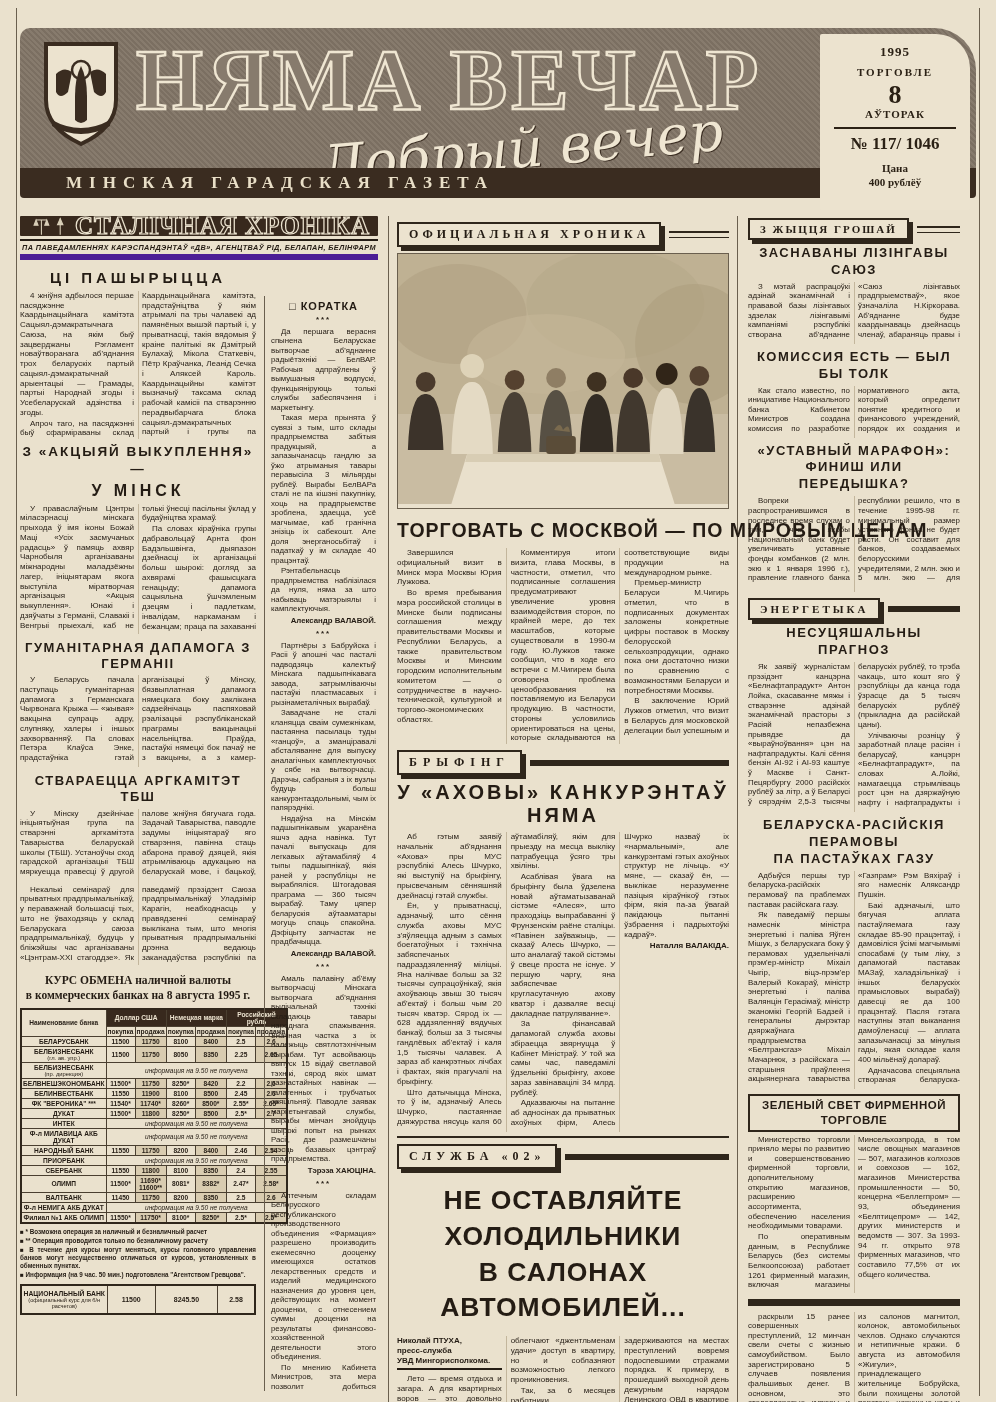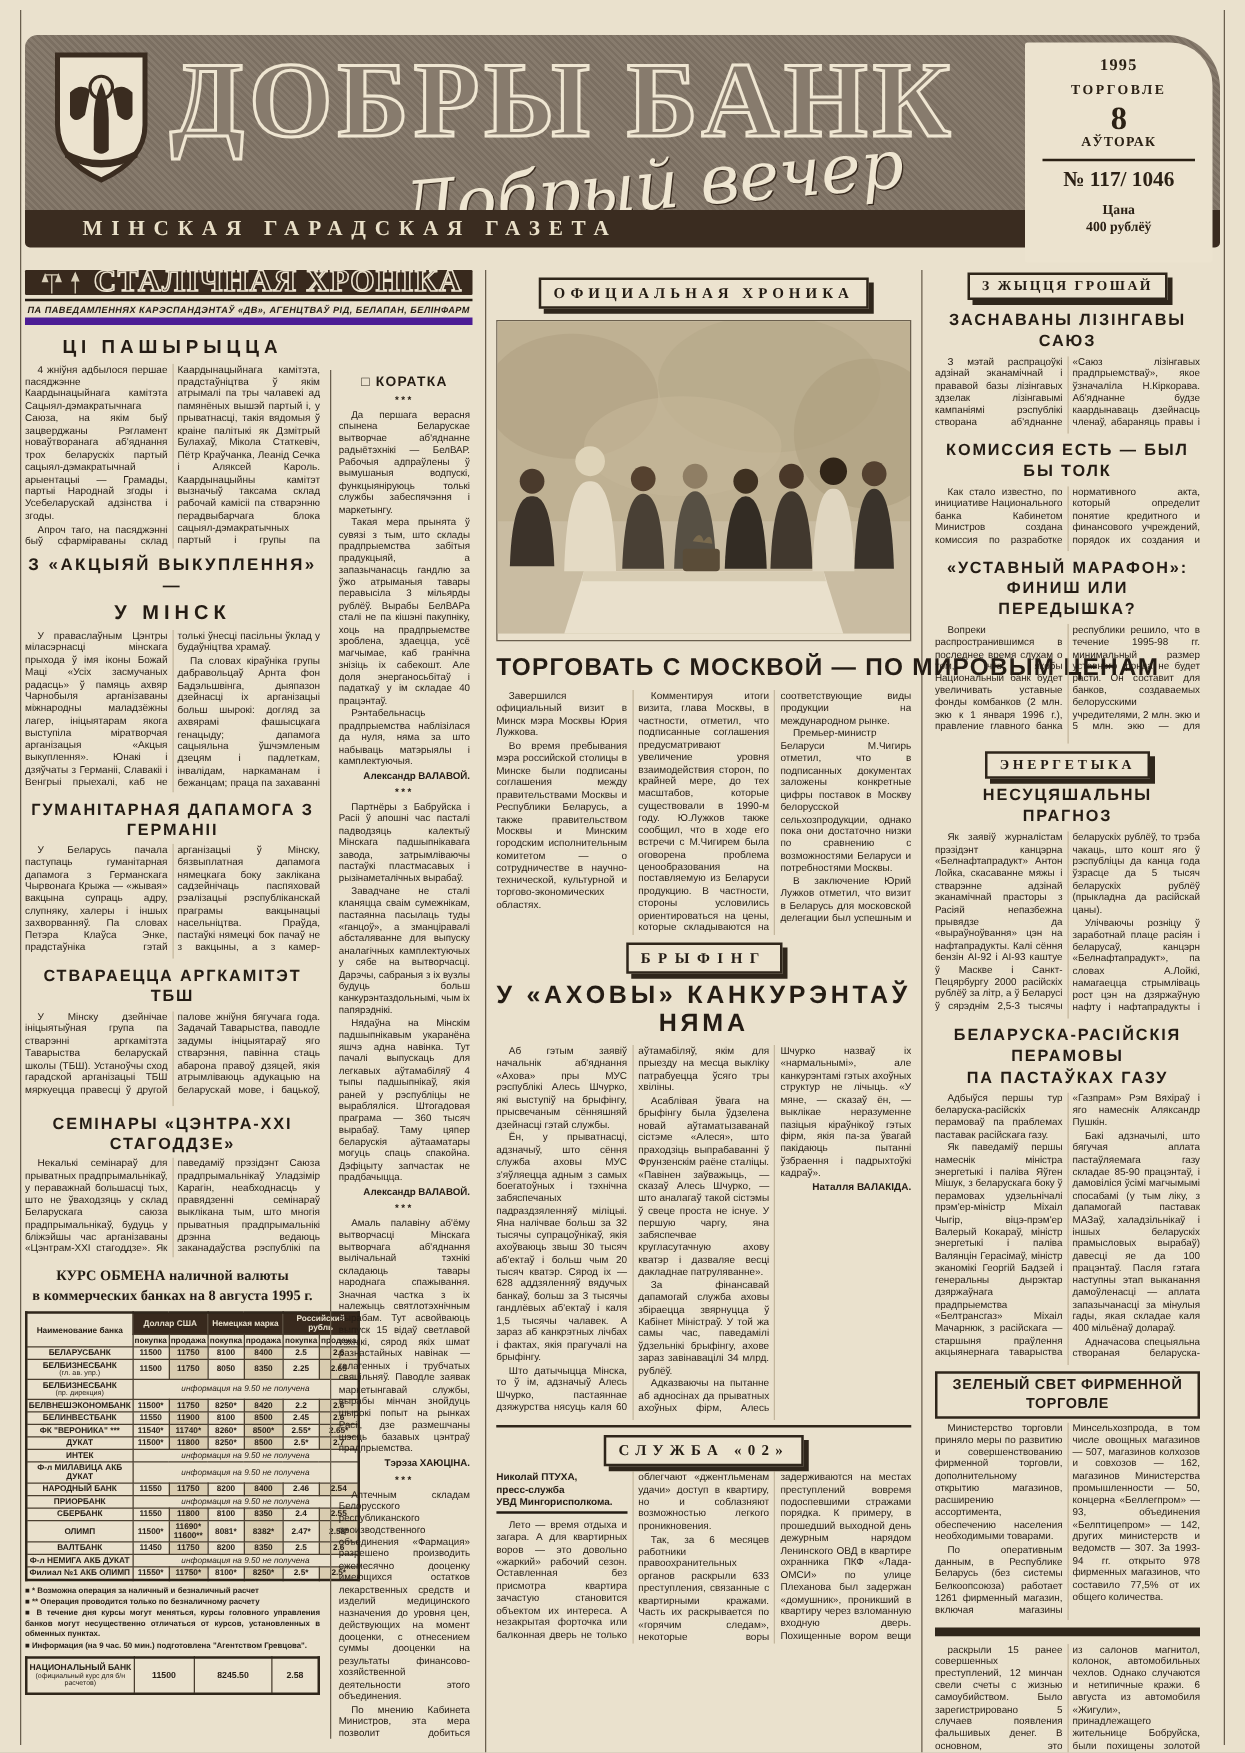--- a/index.html
+++ b/index.html
@@ -102,21 +102,21 @@
   td.info { font-style:italic; font-size:6px; }
   td.val { font-weight:bold; }
   .fx-notes { margin-top:4px; }
   .fx-notes .para { font-size:6.3px; font-weight:bold; text-indent:0; line-height:1.3; }
   table.fxn { border-collapse:collapse; width:100%; margin-top:4px; border:2px solid #2f261b; }
   table.fxn td { border:1px solid #4a3f30; font-size:7px; text-align:center; padding:4px 1px; font-weight:bold; }
   table.fxn td.nm { font-size:6.8px; }
   table.fxn td.nm .note { display:block; font-weight:normal; font-size:5.6px; }
 
   
-  .label-row { display:flex; align-items:center; margin:6px 0 4px;flex-direction:column; }
+  .label-row { display:flex; align-items:center; margin:6px 0 4px; }
   .label-box {
     background:#ece3cf; border:2px solid #2f261b; box-shadow:4px 4px 0 #2f261b;
     font-family:"Liberation Serif", serif; font-weight:bold; font-size:12px;
     letter-spacing:4px; padding:3px 10px; white-space:nowrap;
   }
   .rule-double { flex:1; height:7px; border-top:2px solid #2f261b; border-bottom:1px solid #2f261b; margin-left:8px; }
   .rule-fat { flex:1; height:6px; background:#2f261b; margin-left:8px; }
 
   
   .photo-wrap { margin-top:6px; border:1px solid #6a5f4e; }
@@ -140,21 +140,21 @@
   <div class="masthead">
     <div class="mast-box">
       <svg class="mast-logo" viewBox="0 0 78 108">
         <path d="M4 4 H74 V60 Q74 88 39 104 Q4 88 4 60 Z" fill="#ece3cf" stroke="#3a2c20" stroke-width="4"></path>
         <circle cx="39" cy="30" r="9" fill="none" stroke="#3a2c20" stroke-width="2.5"></circle>
         <path d="M39 26 Q33 38 33 56 L33 80 Q39 86 45 80 L45 56 Q45 38 39 26Z" fill="#3a2c20"></path>
         <path d="M14 34 Q22 26 30 32 L26 52 Q18 60 14 52Z" fill="#3a2c20"></path>
         <path d="M64 34 Q56 26 48 32 L52 52 Q60 60 64 52Z" fill="#3a2c20"></path>
         <path d="M10 80 Q39 96 68 80 L68 86 Q39 102 10 86Z" fill="#3a2c20"></path>
       </svg>
-      <div class="mast-title">ДОБРЫ БАНК</div>
+      <div class="mast-title">НЯМА ВЕЧАР</div>
       <div class="mast-script">Добрый вечер</div>
     </div>
     <div class="datebox">
       <div class="db-year">1995</div>
       <div class="db-month">ТОРГОВЛЕ</div>
       <div class="db-day">8</div>
       <div class="db-wd">АЎТОРАК</div>
       <div class="db-rule"></div>
       <div class="db-issue">№ 117/ 1046</div>
       <div class="db-price">
@@ -208,21 +208,20 @@
                 <p class="para">У Беларусь пачала паступаць гуманітарная дапамога з Германскага Чырвонага Крыжа — «жывая» вакцына супраць адру, слупняку, халеры і іншых захворванняў. Па словах Петэра Клаўса Энке, прадстаўніка гэтай арганізацыі ў Мінску, бязвыплатная дапамога нямецкага боку заклікана садзейнічаць паспяховай рэалізацыі рэспубліканскай праграмы вакцынацыі насельніцтва. Праўда, пастаўкі нямецкі бок пачаў не з вакцыны, а з камер-халадзільнікаў, у якіх яна павінна захоўвацца.</p>
               </div>
           </div>
           <div>
             <div class="lh2">СТВАРАЕЦЦА АРГКАМІТЭТ ТБШ</div>
             <div class="cols2" style="height:76px;">
                 <p class="para">У Мінску дзейнічае ініцыятыўная група па стварэнні аргкамітэта Таварыства беларускай школы (ТБШ). Устаноўчы сход гарадской арганізацыі ТБШ мяркуецца правесці ў другой палове жніўня бягучага года. Задачай Таварыства, паводле задумы ініцыятараў яго стварэння, павінна стаць абарона правоў дзяцей, якія атрымліваюць адукацыю на беларускай мове, і бацькоў, якія жадаюць, каб іх дзеці навучаліся па-беларуску.</p>
               </div>
           </div>
           <div>
-            <div class="lh2">СЕМІНАРЫ «ЦЭНТРА-ХХІ СТАГОДДЗЕ»</div>
             <div class="cols2" style="height:80px;">
                 <p class="para">Некалькі семінараў для прыватных прадпрымальнікаў, у пераважнай большасці тых, што не ўваходзяць у склад Беларускага саюза прадпрымальнікаў, будуць у бліжэйшы час арганізаваны «Цэнтрам-ХХІ стагоддзе». Як паведаміў прэзідэнт Саюза прадпрымальнікаў Уладзімір Карагін, неабходнасць у правядзенні семінараў выклікана тым, што многія прыватныя прадпрымальнікі дрэнна ведаюць заканадаўства рэспублікі па абароне ўласных правоў і інтарэсаў.</p>
               </div>
           </div>
 
           <div class="fx">
             <div class="fx-title">
               <div>КУРС ОБМЕНА наличной валюты</div>
               <div>в коммерческих банках на 8 августа 1995 г.</div>
             </div>
@@ -481,20 +480,24 @@
             <p class="para">Адказваючы на пытанне аб адносінах да прыватных ахоўных фірм, Алесь Шчурко назваў іх «нармальнымі», але канкурэнтамі гэтых ахоўных структур не лічыць. «У мяне, — сказаў ён, — выклікае неразуменне пазіцыя кіраўнікоў гэтых фірм, якія па-за ўвагай пакідаюць пытанні ўзбраення і падрыхтоўкі кадраў».</p>
             <p class="para byline">Наталля ВАЛАКІДА.</p>
           </div>
       </div>
 
       <div>
         <div class="label-row">
           <div class="label-box" style="letter-spacing:5px;">СЛУЖБА «02»</div>
           <div class="rule-fat"></div>
         </div>
+        <div class="bigh">
+          <div>НЕ ОСТАВЛЯЙТЕ ХОЛОДИЛЬНИКИ</div>
+          <div>В САЛОНАХ АВТОМОБИЛЕЙ...</div>
+        </div>
         <div class="cols3" style="height:138px;">
             <p class="para author">Николай ПТУХА,</p>
             <p class="para author">пресс-служба</p>
             <p class="para author">УВД Мингорисполкома.</p>
             <p class="para authrule"></p>
             <p class="para">Лето — время отдыха и загара. А для квартирных воров — это довольно «жаркий» рабочий сезон. Оставленная без присмотра квартира зачастую становится объектом их интереса. А незакрытая форточка или балконная дверь не только облегчают «джентльменам удачи» доступ в квартиру, но и соблазняют возможностью легкого проникновения.</p>
             <p class="para">Так, за 6 месяцев работники правоохранительных органов раскрыли 633 преступления, связанные с квартирными кражами. Часть их раскрывается по «горячим следам», некоторые воры задерживаются на местах преступлений вовремя подоспевшими стражами порядка. К примеру, в прошедший выходной день дежурным нарядом Ленинского ОВД в квартире охранника ПКФ «Лада-ОМСИ» по улице Плеханова был задержан «домушник», проникший в квартиру через взломанную входную дверь. Похищенные вором вещи возвращены, а сам любитель посещения чужих квартир находится в изоляторе временного содержания.</p>
           </div>
 
       </div>

